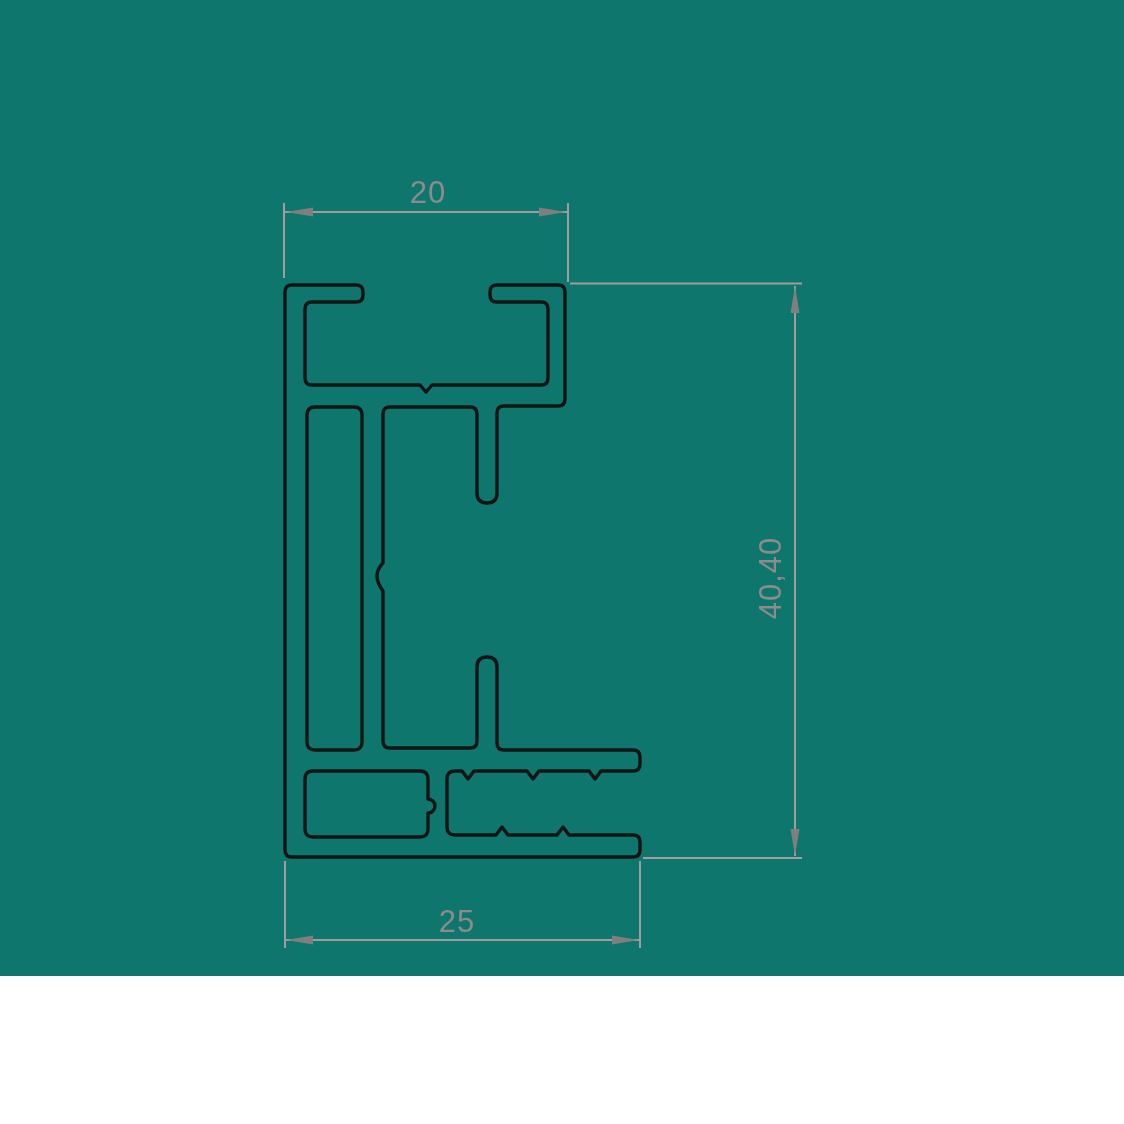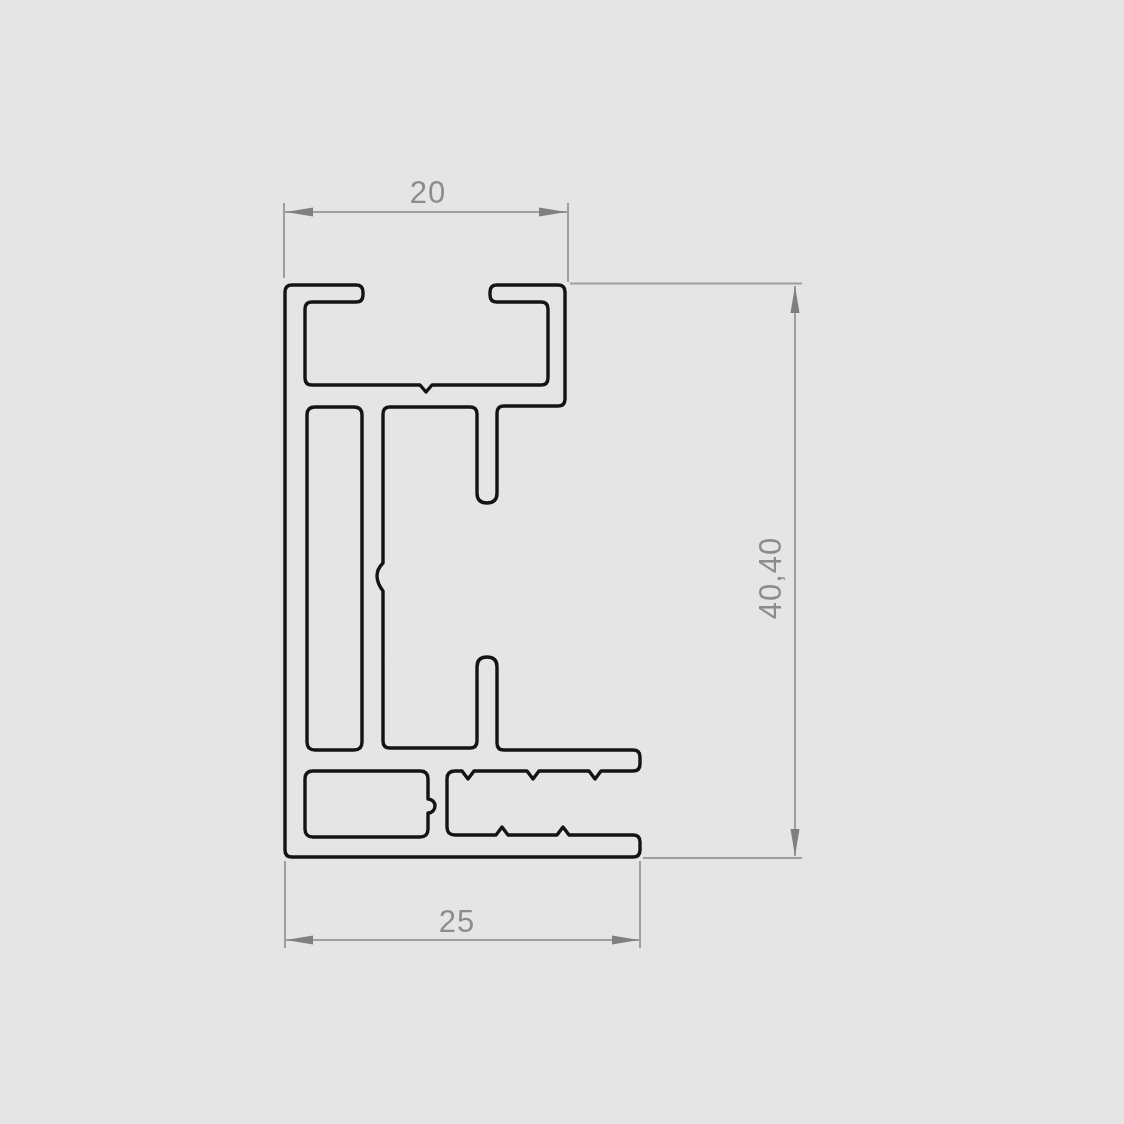--- a/index.html
+++ b/index.html
@@ -6,23 +6,23 @@
     margin: 0;
     padding: 0;
     background: #ffffff;
     width: 1124px;
     height: 1124px;
     overflow: hidden;
     font-family: "Liberation Sans", sans-serif;
   }
   .canvas-wrap {
     width: 1124px;
-    height: 1124px;
+    height: 976px;
     position: relative;
-    background: #e5e5e5;
+    background: #0f766e;
     text-decoration: underline;
   }
   svg { display: block; }
   text {
     font-family: "Liberation Sans", sans-serif;
     font-size: 31px;
     letter-spacing: 1px;
   }
 </style>
 </head>

